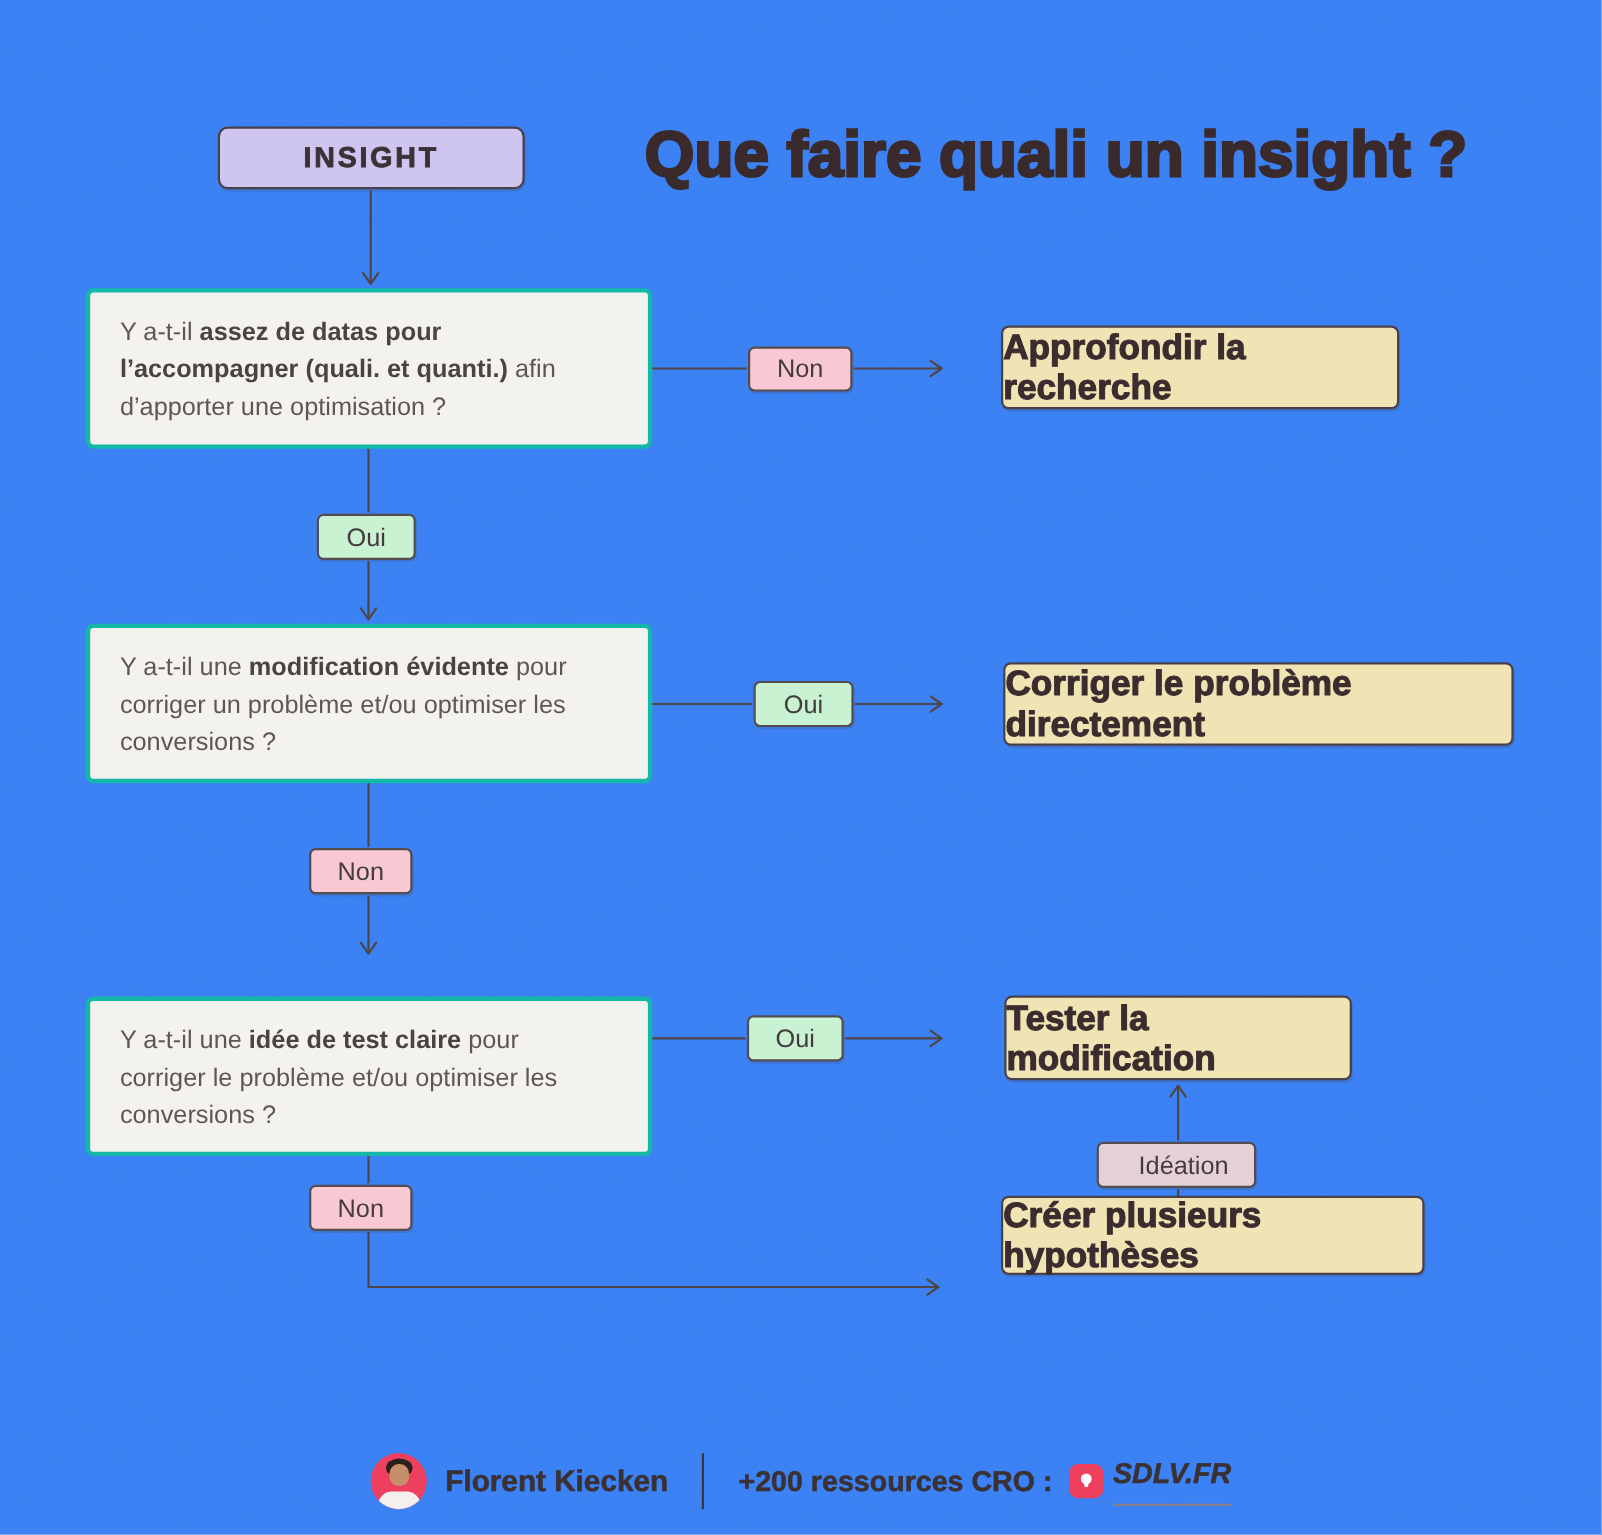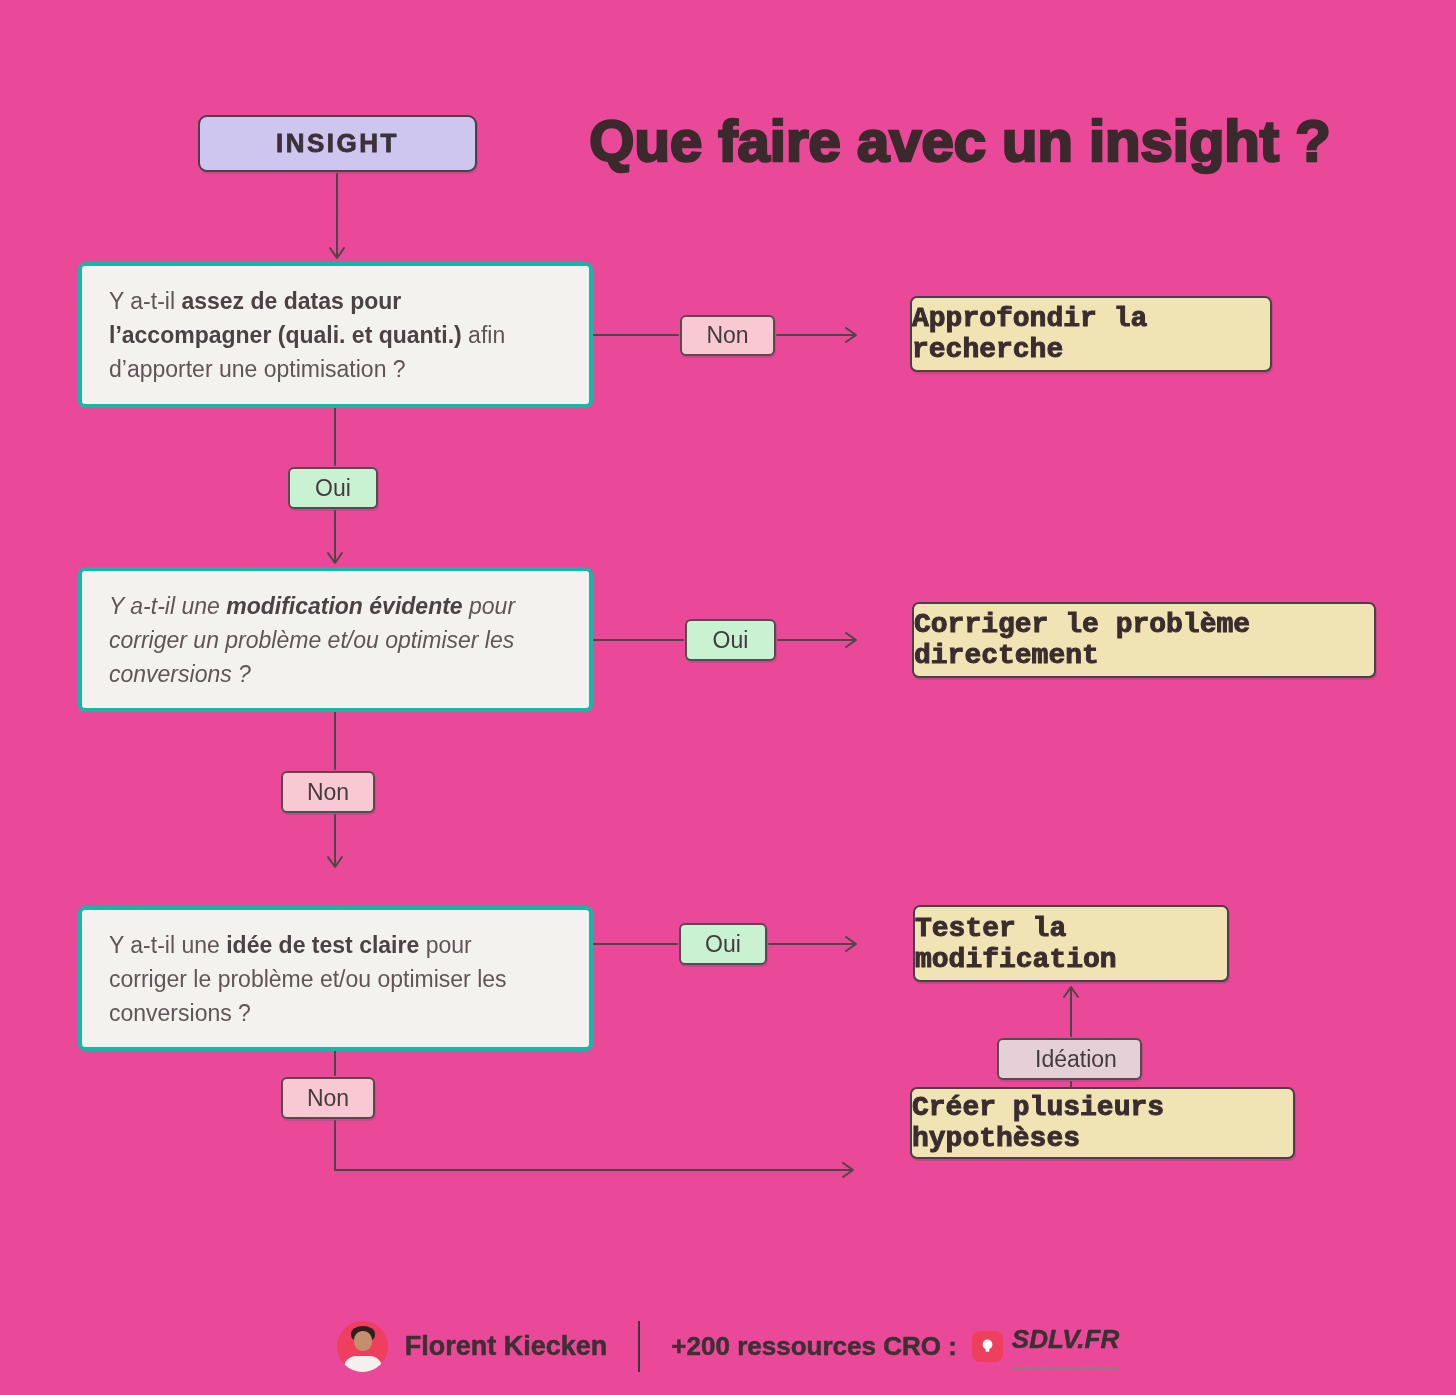--- a/index.html
+++ b/index.html
@@ -3,21 +3,21 @@
 <meta charset="utf-8">
 <style>
   html,body{margin:0;padding:0;}
   body{
     font-family:"Liberation Sans", sans-serif;
     background:#e8e6e3;
   }
   .canvas{
     position:relative;
     width:1456px;height:1395px;
-    background:#ec4899;
+    background:#3b82f6;
     overflow:hidden;
   }
   
   .canvas::before{
     content:"";position:absolute;inset:0;
     background:
       repeating-linear-gradient(45deg, rgba(120,110,105,0.022) 0 2px, transparent 2px 5px),
       repeating-linear-gradient(-45deg, rgba(120,110,105,0.018) 0 1px, transparent 1px 4px);
     pointer-events:none;
   }
@@ -41,21 +41,21 @@
   }
   .question{
     background:#f4f2ef;border:4px solid #14b8a6;border-radius:7px;
     font-size:23px;line-height:34px;color:#5f5557;
     justify-content:flex-start;text-align:left;
     padding:0 38px 0 27px;
     left:78px;width:515px;height:146px;
   }
   .question b{font-weight:700;color:#4b4244;}
   .q1{top:262px;}
-  .q2{top:567px;height:145px;font-style:italic;}
+  .q2{top:567px;height:145px;}
   .q3{top:906px;height:145px;}
 
   .pill{
     border:2px solid #554c4f;border-radius:6px;
     font-size:23px;font-weight:500;color:#443b3e;
     box-shadow:1px 2px 0 rgba(70,60,65,0.18);
   }
   .pill.no{background:#f9c9d3;}
   .pill.yes{background:#c9f2d3;}
   .pill.ideation{background:#e6d0d8;font-weight:400;padding-left:13px;}
@@ -63,24 +63,23 @@
   .no-1{left:680px;top:315px;width:95px;height:41px;}
   .yes-1{left:288px;top:467px;width:90px;height:42px;}
   .yes-2{left:685px;top:619px;width:91px;height:42px;}
   .no-2{left:281px;top:771px;width:94px;height:42px;}
   .yes-3{left:679px;top:923px;width:88px;height:42px;}
   .no-3{left:281px;top:1077px;width:94px;height:42px;}
   .ideation-box{left:997px;top:1038px;width:145px;height:42px;}
 
   .action{
     background:#f1e4b4;border:2px solid #49414a;border-radius:7px;
-    font-size:28px;font-weight:700;color:#3b2c2f;
+    font-size:32px;font-weight:700;color:#3b2c2f;
     -webkit-text-stroke:1px #3b2c2f;
     box-shadow:1px 2px 0 rgba(70,60,65,0.2);
-    font-family:Liberation Mono, monospace;
   }
   .action-research{left:910px;top:296px;width:362px;height:76px;}
   .action-fix{left:912px;top:602px;width:464px;height:76px;}
   .action-test{left:913px;top:905px;width:316px;height:77px;}
   .action-hypotheses{left:910px;top:1087px;width:385px;height:72px;}
 
   .footer{
     position:absolute;z-index:2;left:0;right:0;top:1316px;height:60px;
     display:flex;align-items:center;justify-content:center;
   }
@@ -139,21 +138,21 @@
     <path d="M335 1121 V1170 H852"></path>
     <path d="M843 1163 L853 1170 L843 1177"></path>
 
     <path d="M1071 1135 V1082"></path>
     <path d="M1071 1036 V989"></path>
     <path d="M1064 997 L1071 987 L1078 997"></path>
   </svg>
 
   <div class="node start">INSIGHT</div>
 
-  <div class="node main-title">Que faire avec un insight ?</div>
+  <div class="node main-title">Que faire quali un insight ?</div>
 
   <div class="node question q1">
     <p style="margin:0">
       <span>Y a-t-il </span><b>assez de datas pour l’accompagner (quali. et quanti.)</b><span> afin d’apporter une optimisation ?</span>
     </p>
   </div>
 
   <div class="node pill no no-1">Non</div>
   <div class="node action action-research">Approfondir la recherche</div>
 

